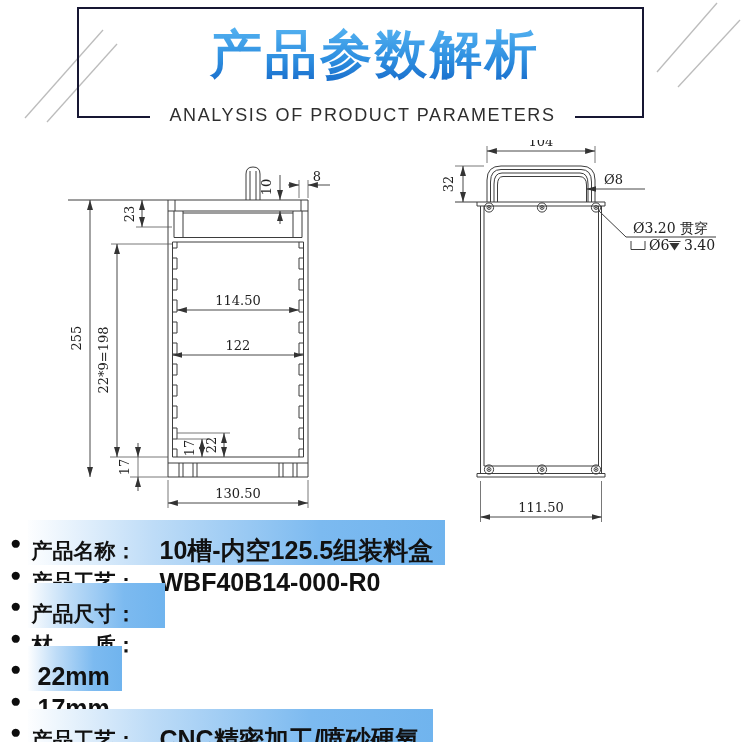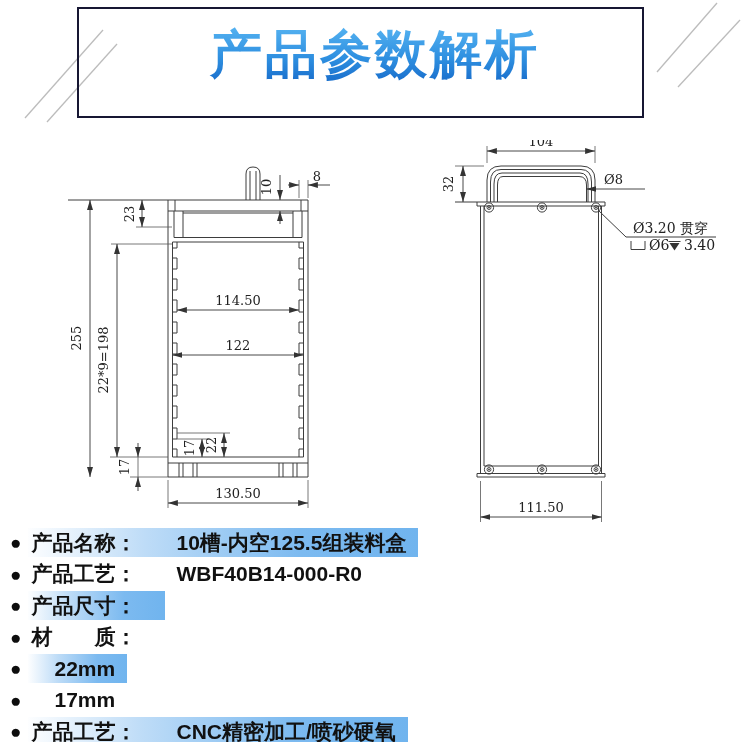--- a/index.html
+++ b/index.html
@@ -22,41 +22,44 @@
   .ext{stroke:#555;stroke-width:0.8;fill:none;}
   .dim{stroke:#333;stroke-width:0.9;fill:none;marker-start:url(#ar);marker-end:url(#ar);}
   .dimE{stroke:#333;stroke-width:0.9;fill:none;marker-end:url(#ar);}
   .dimS{stroke:#333;stroke-width:0.9;fill:none;marker-start:url(#ar);}
   .dt{font-family:"DejaVu Serif","Liberation Serif",serif;font-size:13px;fill:#222;}
   .dtn{font-family:"DejaVu Serif","Liberation Serif",serif;font-size:14px;fill:#222;}
   
   .params{position:absolute;left:0;top:524px;width:750px;height:218px;}
   .param-row{position:absolute;left:10px;height:29px;display:flex;align-items:center;}
   .bullet{font-size:19px;line-height:1;margin-right:7px;color:#0d0d0d;}
-  .hl{display:flex;align-items:center;height:29px;padding:0 12px 0 3px;}
+  .hl{display:flex;align-items:center;height:29px;padding:16px 12px 0 3px;}
   .hl.on{background:linear-gradient(90deg,#fdfeff 0%,#bedcf7 30%,#7cbaf0 70%,#70b4ee 100%);}
   .plabel{font-size:21px;font-weight:700;color:#111;min-width:122px;white-space:pre;}
-  .pvalue{font-size:21px;font-weight:700;color:#111;margin-left:23px;white-space:pre;}
+  .pvalue{font-size:25px;font-weight:700;color:#111;margin-left:6px;white-space:pre;}
 </style>
 </head>
 <body>
 
 <div class="page">
 
   <div class="banner">
     <svg class="deco" width="750" height="140" viewBox="0 0 750 140">
       <g stroke="#bcbcbc" stroke-width="1.3">
         <line x1="25" y1="118" x2="103" y2="30"></line>
         <line x1="47" y1="122" x2="117" y2="44"></line>
         <line x1="657" y1="72" x2="717" y2="3"></line>
         <line x1="678" y1="87" x2="740" y2="20"></line>
       </g>
     </svg>
     <div class="banner-box"></div>
     <h1 class="title">产品参数解析</h1>
+    <div class="subtitle-band">
+      <span class="subtitle">ANALYSIS OF PRODUCT PARAMETERS</span>
+    </div>
   </div>
 
   <svg class="drawing" width="750" height="390" viewBox="0 140 750 390">
     <defs>
       <marker id="ar" viewBox="0 0 10 6" refX="10" refY="3" markerWidth="11" markerHeight="7" orient="auto-start-reverse">
         <path d="M0,0 L10,3 L0,6 Z" fill="#333"></path>
       </marker>
     </defs>
 
     <g>

